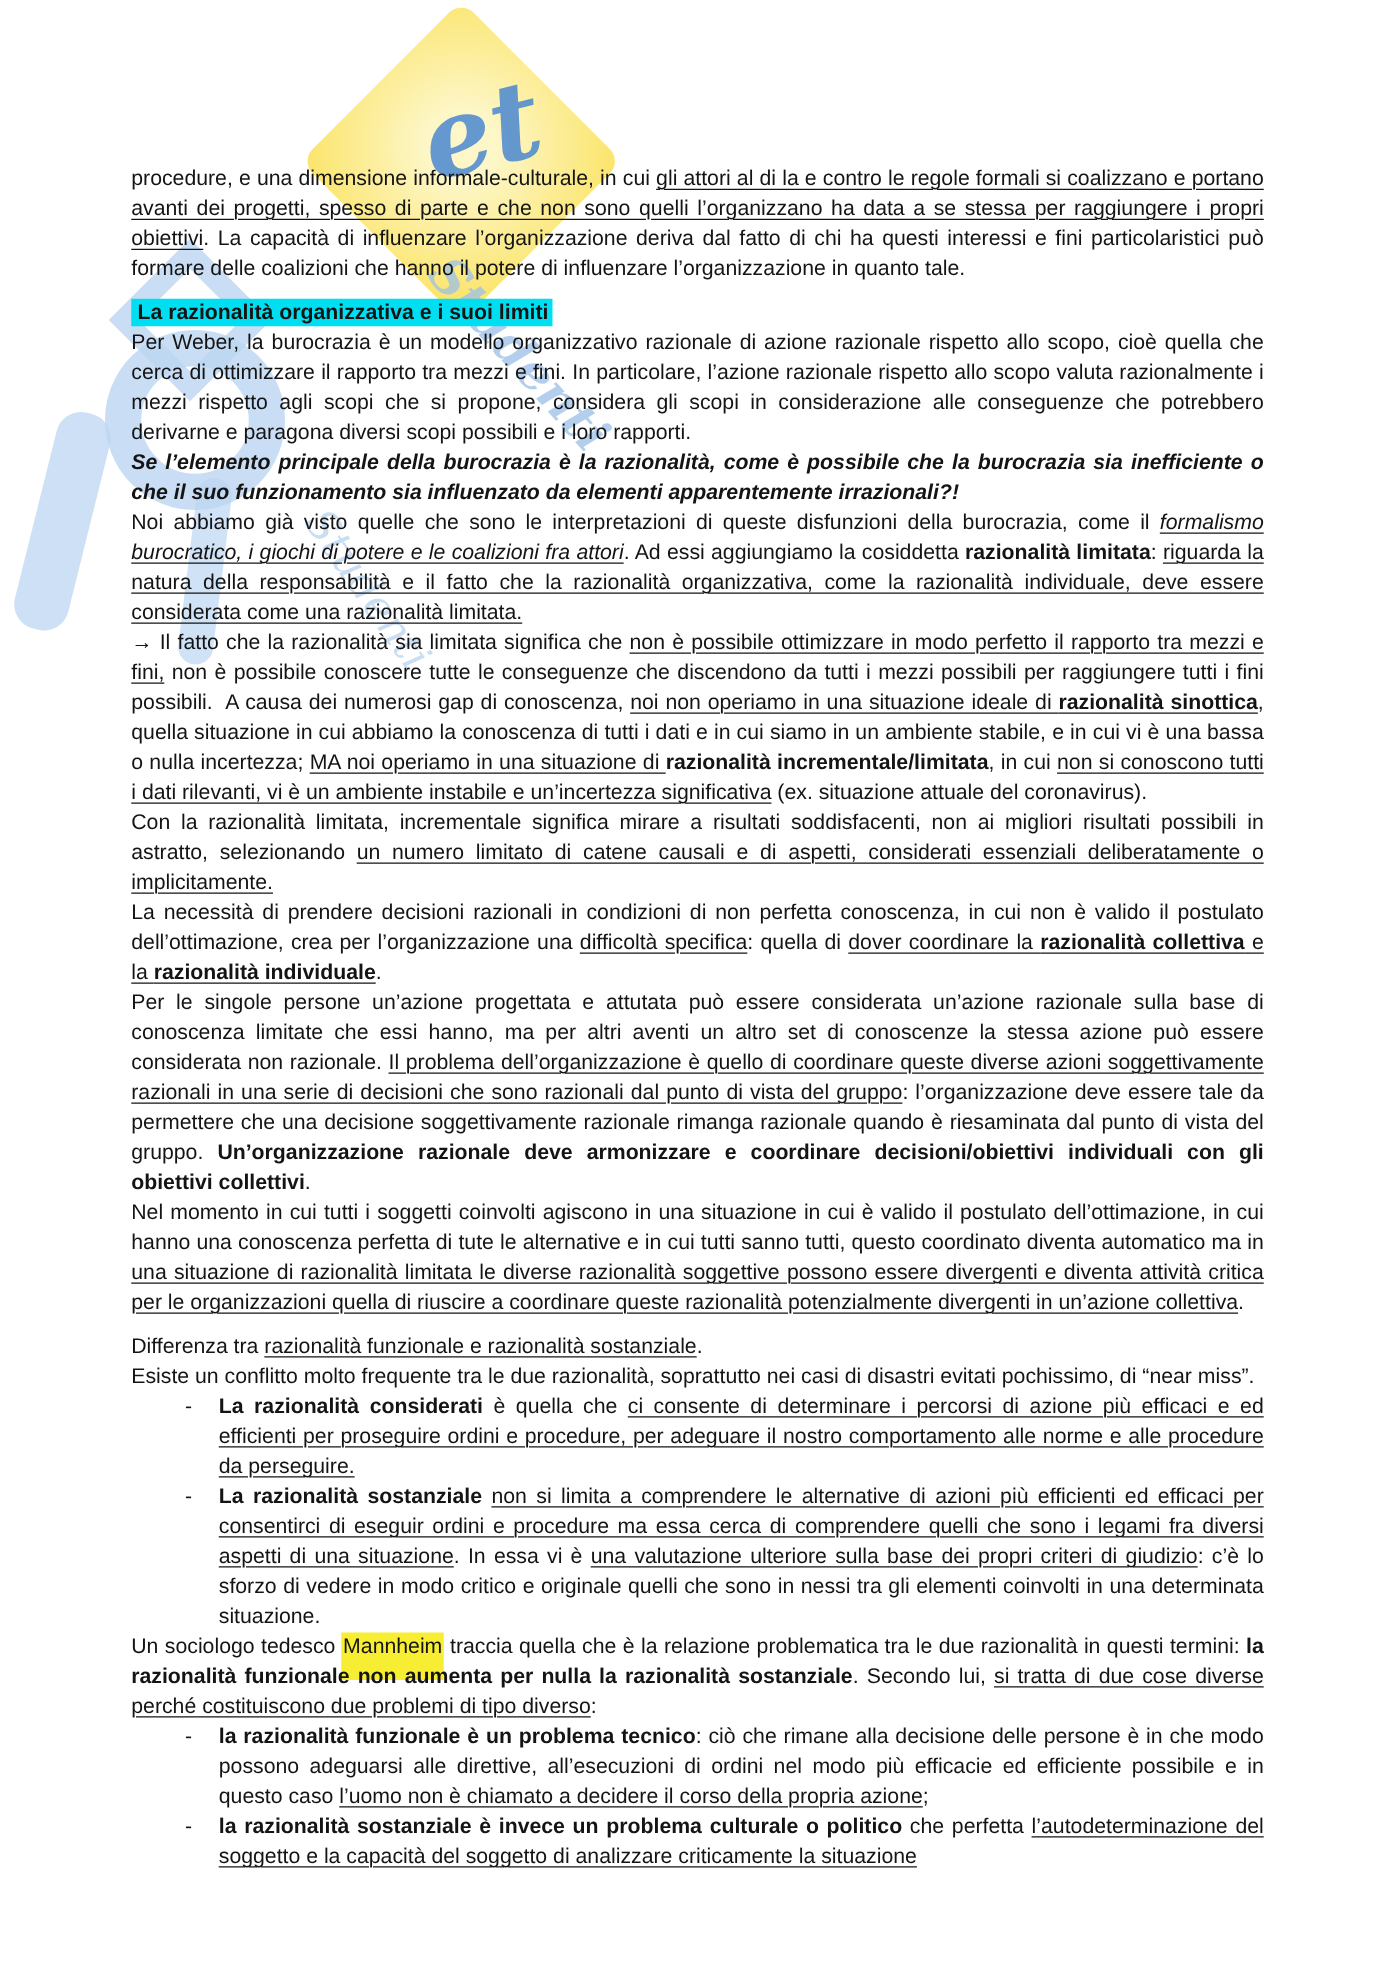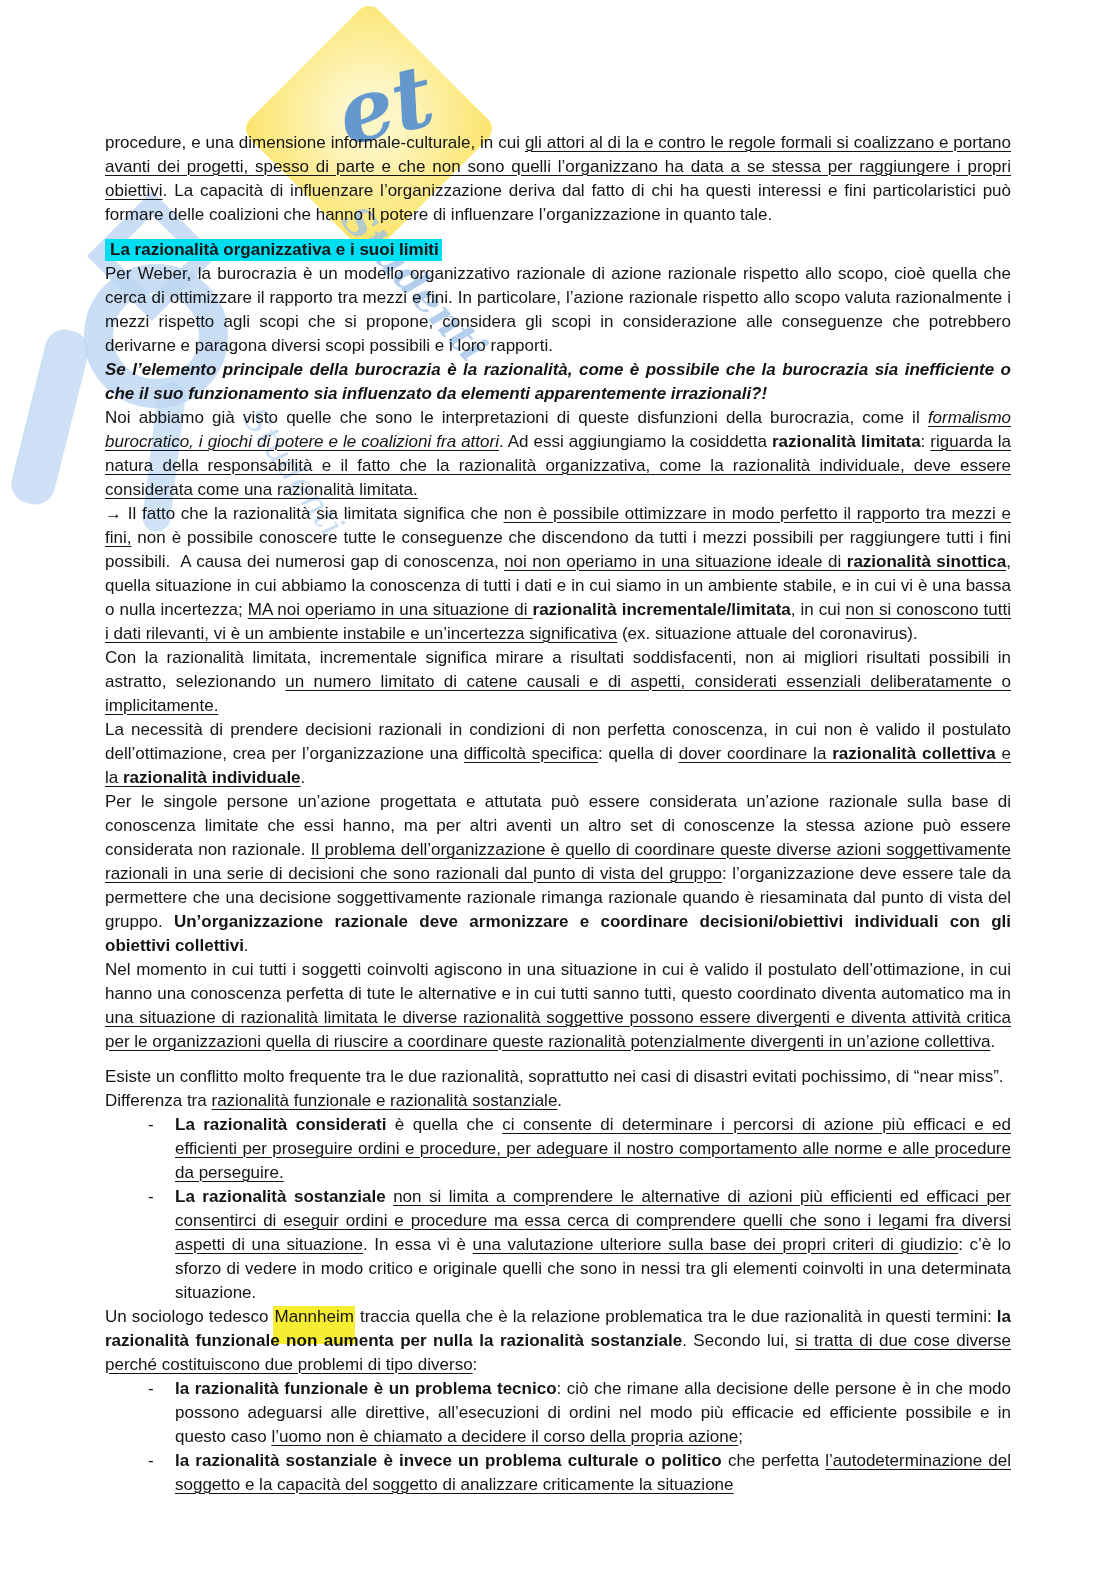--- a/index.html
+++ b/index.html
@@ -78,20 +78,20 @@
     <p class="para heading"><span class="b hl-cyan">La razionalità organizzativa e i suoi limiti</span></p>
     <p class="para"><span>Per Weber, la burocrazia è un modello organizzativo razionale di azione razionale rispetto allo scopo, cioè quella che cerca di ottimizzare il rapporto tra mezzi e fini. In particolare, l’azione razionale rispetto allo scopo valuta razionalmente i mezzi rispetto agli scopi che si propone, considera gli scopi in considerazione alle conseguenze che potrebbero derivarne e paragona diversi scopi possibili e i loro rapporti.</span></p>
     <p class="para"><span class="b i">Se l’elemento principale della burocrazia è la razionalità, come è possibile che la burocrazia sia inefficiente o che il suo funzionamento sia influenzato da elementi apparentemente irrazionali?!</span></p>
     <p class="para"><span>Noi abbiamo già visto quelle che sono le interpretazioni di queste disfunzioni della burocrazia, come il </span><span class="i u">formalismo burocratico, i giochi di potere e le coalizioni fra attori</span><span>. Ad essi aggiungiamo la cosiddetta </span><span class="b">razionalità limitata</span><span>: </span><span class="u">riguarda la natura della responsabilità e il fatto che la razionalità organizzativa, come la razionalità individuale, deve essere considerata come una razionalità limitata.</span></p>
     <p class="para"><span>→ Il fatto che la razionalità sia limitata significa che </span><span class="u">non è possibile ottimizzare in modo perfetto il rapporto tra mezzi e fini,</span><span> non è possibile conoscere tutte le conseguenze che discendono da tutti i mezzi possibili per raggiungere tutti i fini possibili.&nbsp; A causa dei numerosi gap di conoscenza, </span><span class="u">noi non operiamo in una situazione ideale di </span><span class="b u">razionalità sinottica</span><span>, quella situazione in cui abbiamo la conoscenza di tutti i dati e in cui siamo in un ambiente stabile, e in cui vi è una bassa o nulla incertezza; </span><span class="u">MA noi operiamo in una situazione di </span><span class="b">razionalità incrementale/limitata</span><span>, in cui </span><span class="u">non si conoscono tutti i dati rilevanti, vi è un ambiente instabile e un’incertezza significativa</span><span> (ex. situazione attuale del coronavirus).</span></p>
     <p class="para"><span>Con la razionalità limitata, incrementale significa mirare a risultati soddisfacenti, non ai migliori risultati possibili in astratto, selezionando </span><span class="u">un numero limitato di catene causali e di aspetti, considerati essenziali deliberatamente o implicitamente.</span></p>
     <p class="para"><span>La necessità di prendere decisioni razionali in condizioni di non perfetta conoscenza, in cui non è valido il postulato dell’ottimazione, crea per l’organizzazione una </span><span class="u">difficoltà specifica</span><span>: quella di </span><span class="u">dover coordinare la </span><span class="b u">razionalità collettiva</span><span class="u"> e la </span><span class="b u">razionalità individuale</span><span>.</span></p>
     <p class="para"><span>Per le singole persone un’azione progettata e attutata può essere considerata un’azione razionale sulla base di conoscenza limitate che essi hanno, ma per altri aventi un altro set di conoscenze la stessa azione può essere considerata non razionale. </span><span class="u">Il problema dell’organizzazione è quello di coordinare queste diverse azioni soggettivamente razionali in una serie di decisioni che sono razionali dal punto di vista del gruppo</span><span>: l’organizzazione deve essere tale da permettere che una decisione soggettivamente razionale rimanga razionale quando è riesaminata dal punto di vista del gruppo. </span><span class="b">Un’organizzazione razionale deve armonizzare e coordinare decisioni/obiettivi individuali con gli obiettivi collettivi</span><span>.</span></p>
     <p class="para"><span>Nel momento in cui tutti i soggetti coinvolti agiscono in una situazione in cui è valido il postulato dell’ottimazione, in cui hanno una conoscenza perfetta di tute le alternative e in cui tutti sanno tutti, questo coordinato diventa automatico ma in </span><span class="u">una situazione di razionalità limitata le diverse razionalità soggettive possono essere divergenti e diventa attività critica per le organizzazioni quella di riuscire a coordinare queste razionalità potenzialmente divergenti in un’azione collettiva</span><span>.</span></p>
     <div class="gap"></div>
+    <p class="para"><span>Differenza tra </span><span class="u">razionalità funzionale e razionalità sostanziale</span><span>.</span></p>
     <p class="para"><span>Esiste un conflitto molto frequente tra le due razionalità, soprattutto nei casi di disastri evitati pochissimo, di “near miss”.</span></p>
-    <p class="para"><span>Differenza tra </span><span class="u">razionalità funzionale e razionalità sostanziale</span><span>.</span></p>
     <div class="para li"><span class="bullet">-</span><span><span class="b">La razionalità considerati</span><span> è quella che </span><span class="u">ci consente di determinare i percorsi di azione più efficaci e ed efficienti per proseguire ordini e procedure, per adeguare il nostro comportamento alle norme e alle procedure da perseguire.</span></span></div>
     <div class="para li"><span class="bullet">-</span><span><span class="b">La razionalità sostanziale</span><span> </span><span class="u">non si limita a comprendere le alternative di azioni più efficienti ed efficaci per consentirci di eseguir ordini e procedure ma essa cerca di comprendere quelli che sono i legami fra diversi aspetti di una situazione</span><span>. In essa vi è </span><span class="u">una valutazione ulteriore sulla base dei propri criteri di giudizio</span><span>: c’è lo sforzo di vedere in modo critico e originale quelli che sono in nessi tra gli elementi coinvolti in una determinata situazione.</span></span></div>
     <p class="para"><span>Un sociologo tedesco </span><span class="hl-yellow">Mannheim</span><span> traccia quella che è la relazione problematica tra le due razionalità in questi termini: </span><span class="b">la razionalità funzionale non aumenta per nulla la razionalità sostanziale</span><span>. Secondo lui, </span><span class="u">si tratta di due cose diverse perché costituiscono due problemi di tipo diverso</span><span>:</span></p>
     <div class="para li"><span class="bullet">-</span><span><span class="b">la razionalità funzionale è un problema tecnico</span><span>: ciò che rimane alla decisione delle persone è in che modo possono adeguarsi alle direttive, all’esecuzioni di ordini nel modo più efficacie ed efficiente possibile e in questo caso </span><span class="u">l’uomo non è chiamato a decidere il corso della propria azione</span><span>;</span></span></div>
     <div class="para li"><span class="bullet">-</span><span><span class="b">la razionalità sostanziale è invece un problema culturale o politico</span><span> che perfetta </span><span class="u">l’autodeterminazione del soggetto e la capacità del soggetto di analizzare criticamente la situazione</span></span></div>
   </div>
 
 </body></html>

